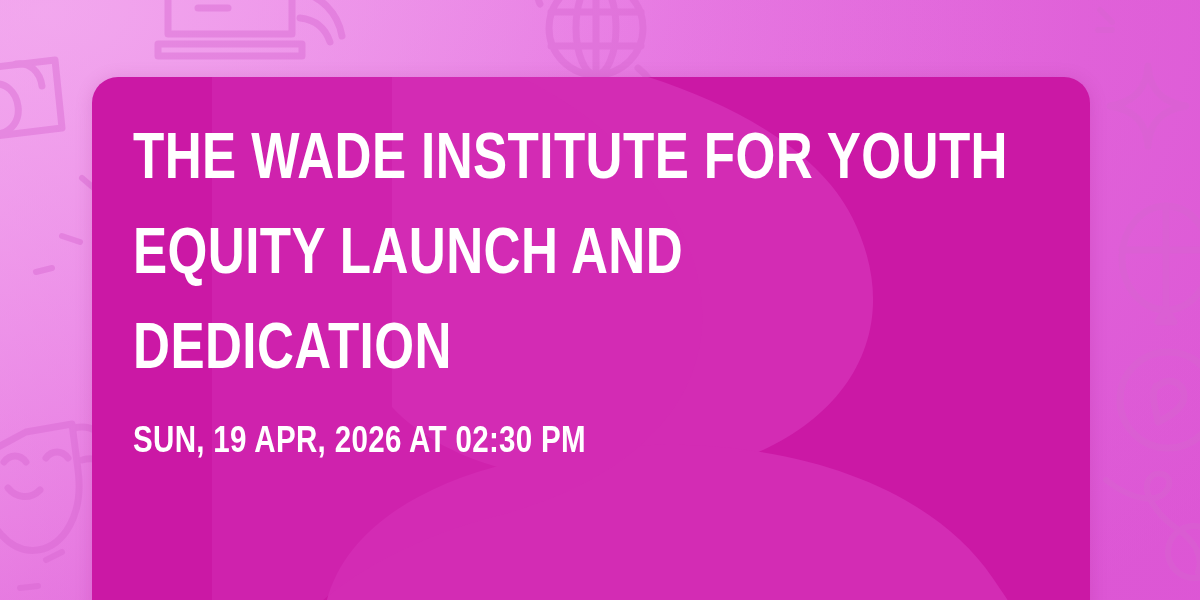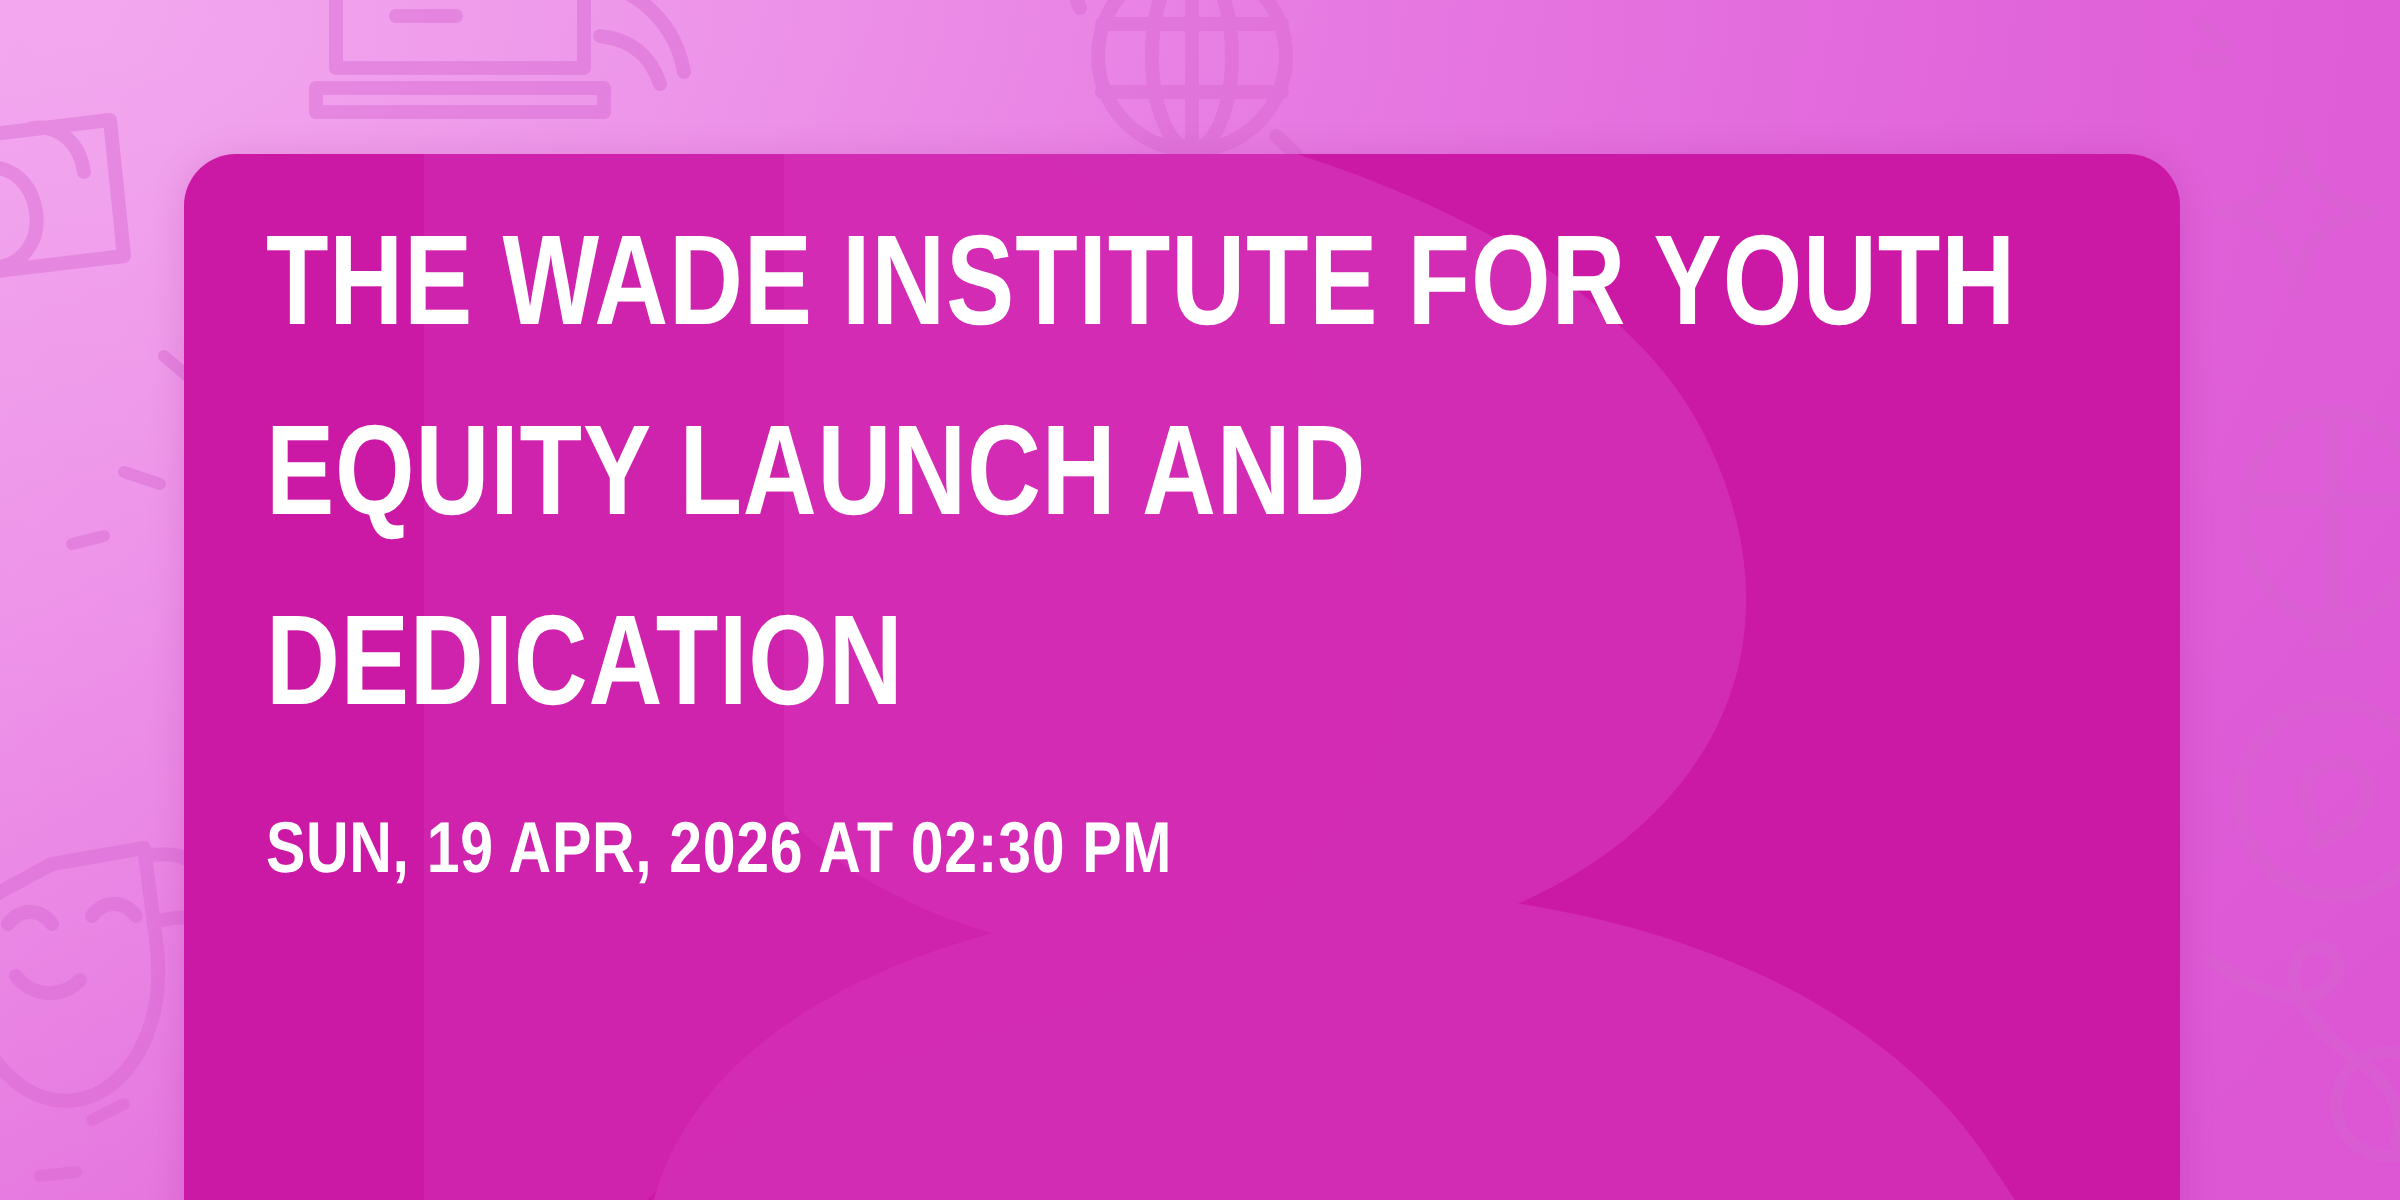--- a/index.html
+++ b/index.html
@@ -55,21 +55,21 @@
   }
   .card-blob {
     position: absolute;
     inset: 0;
   }
   .card-blob svg { display: block; width: 998px; height: 560px; }
 
   .card-content {
     position: absolute;
     left: 41px;
-    top: 16px;
+    top: 32px;
     right: 40px;
   }
 
   .event-title {
     margin: 0;
     color: #ffffff;
     font-family: "Liberation Sans Narrow", "Liberation Sans", sans-serif;
     font-weight: 700;
     font-size: 64px;
     line-height: 95px;

